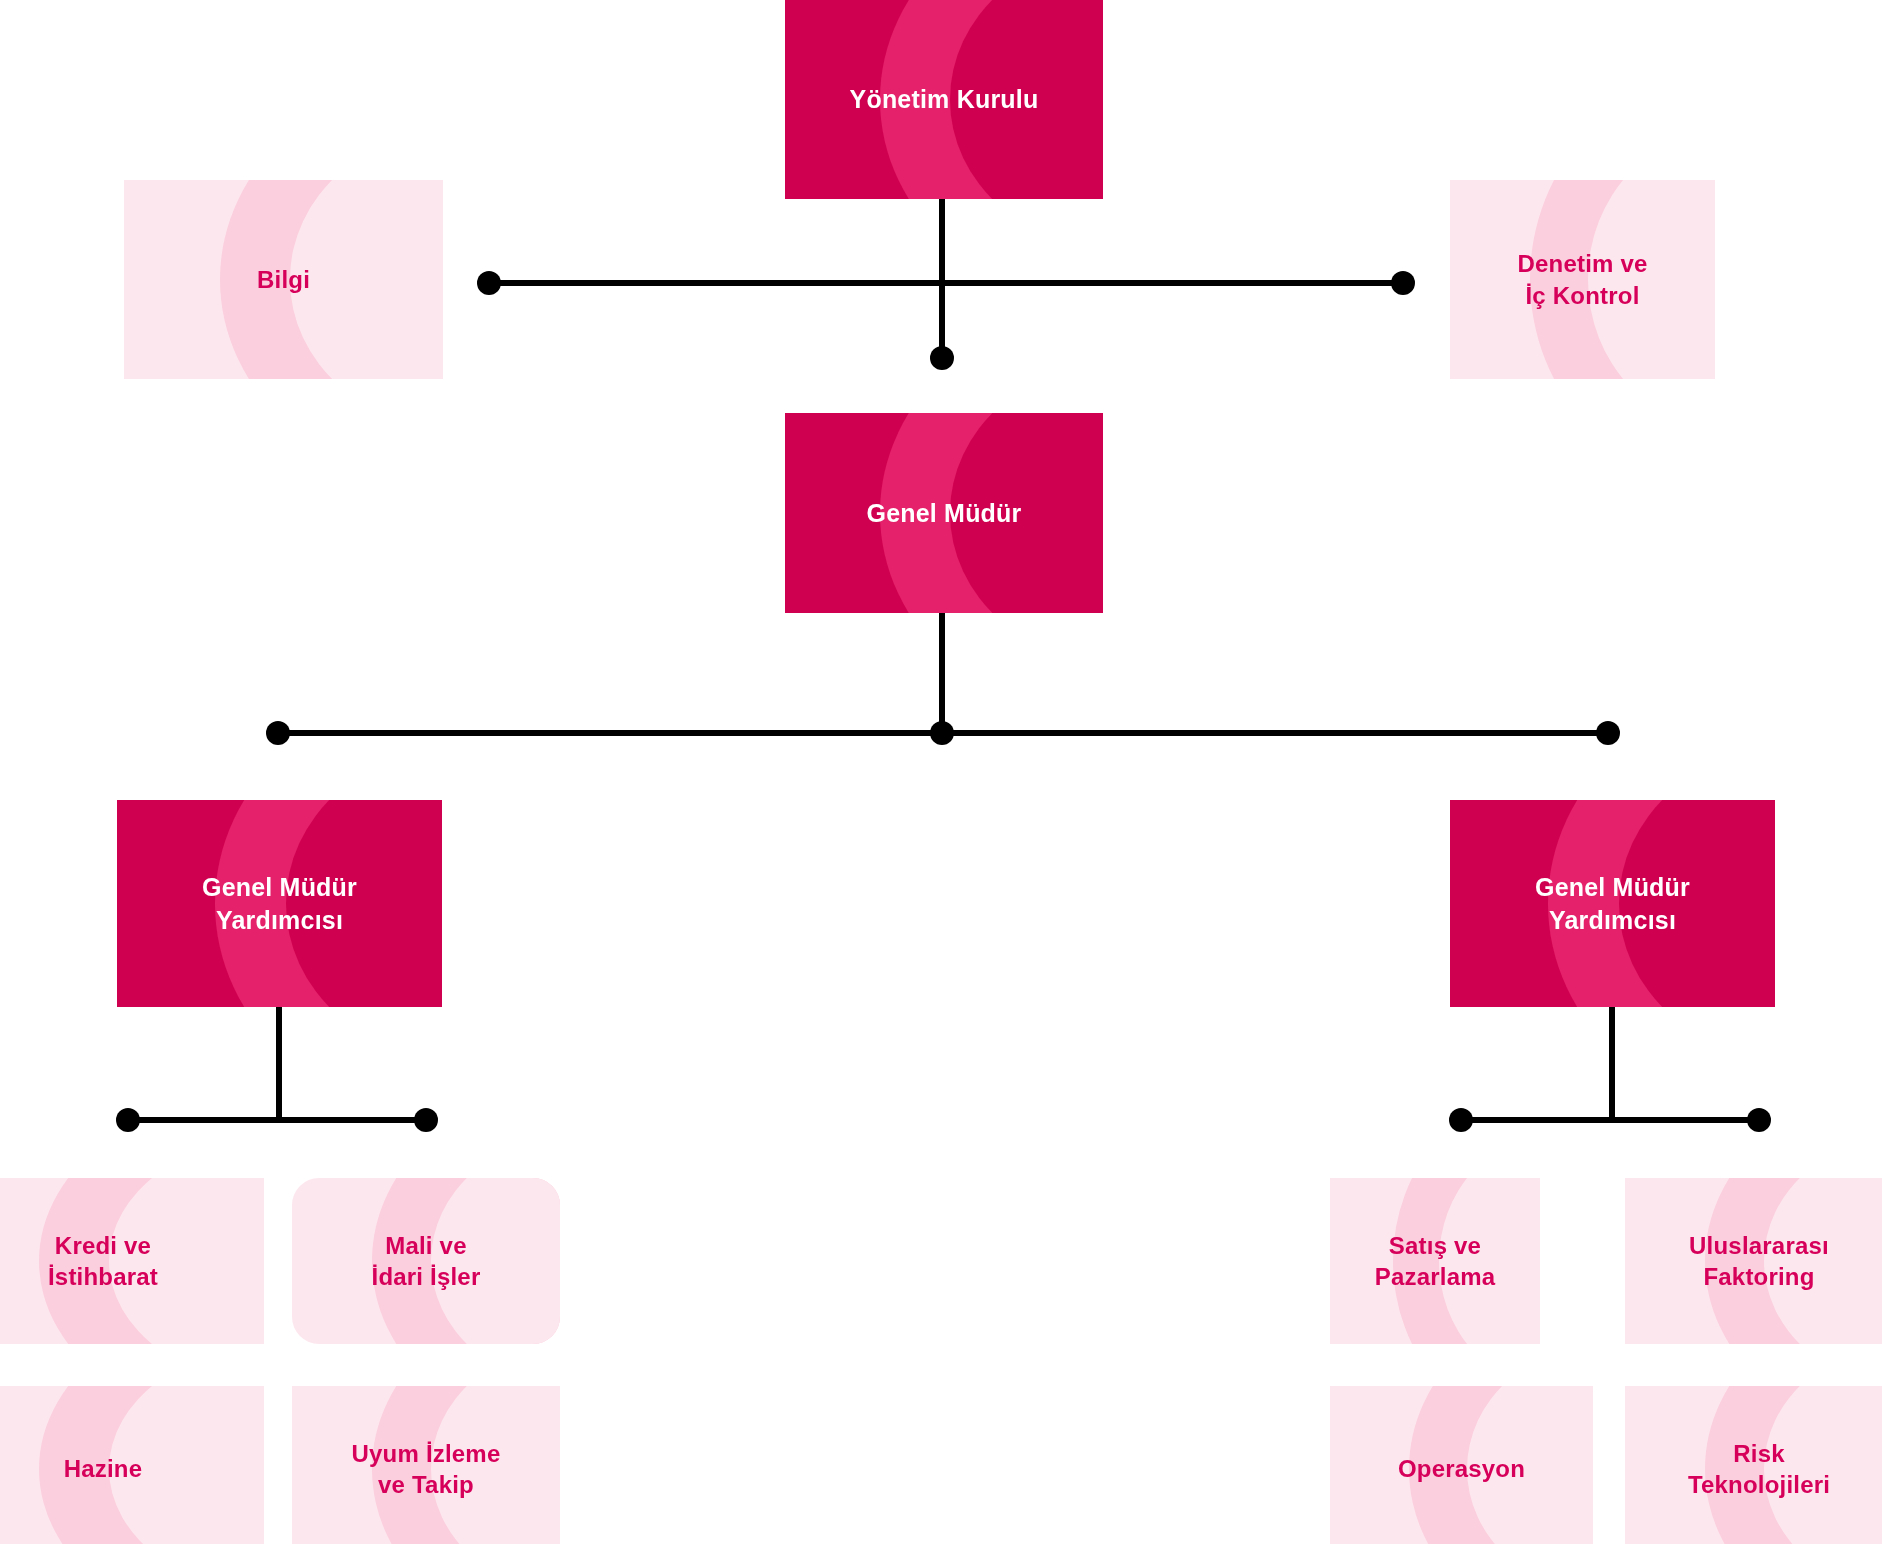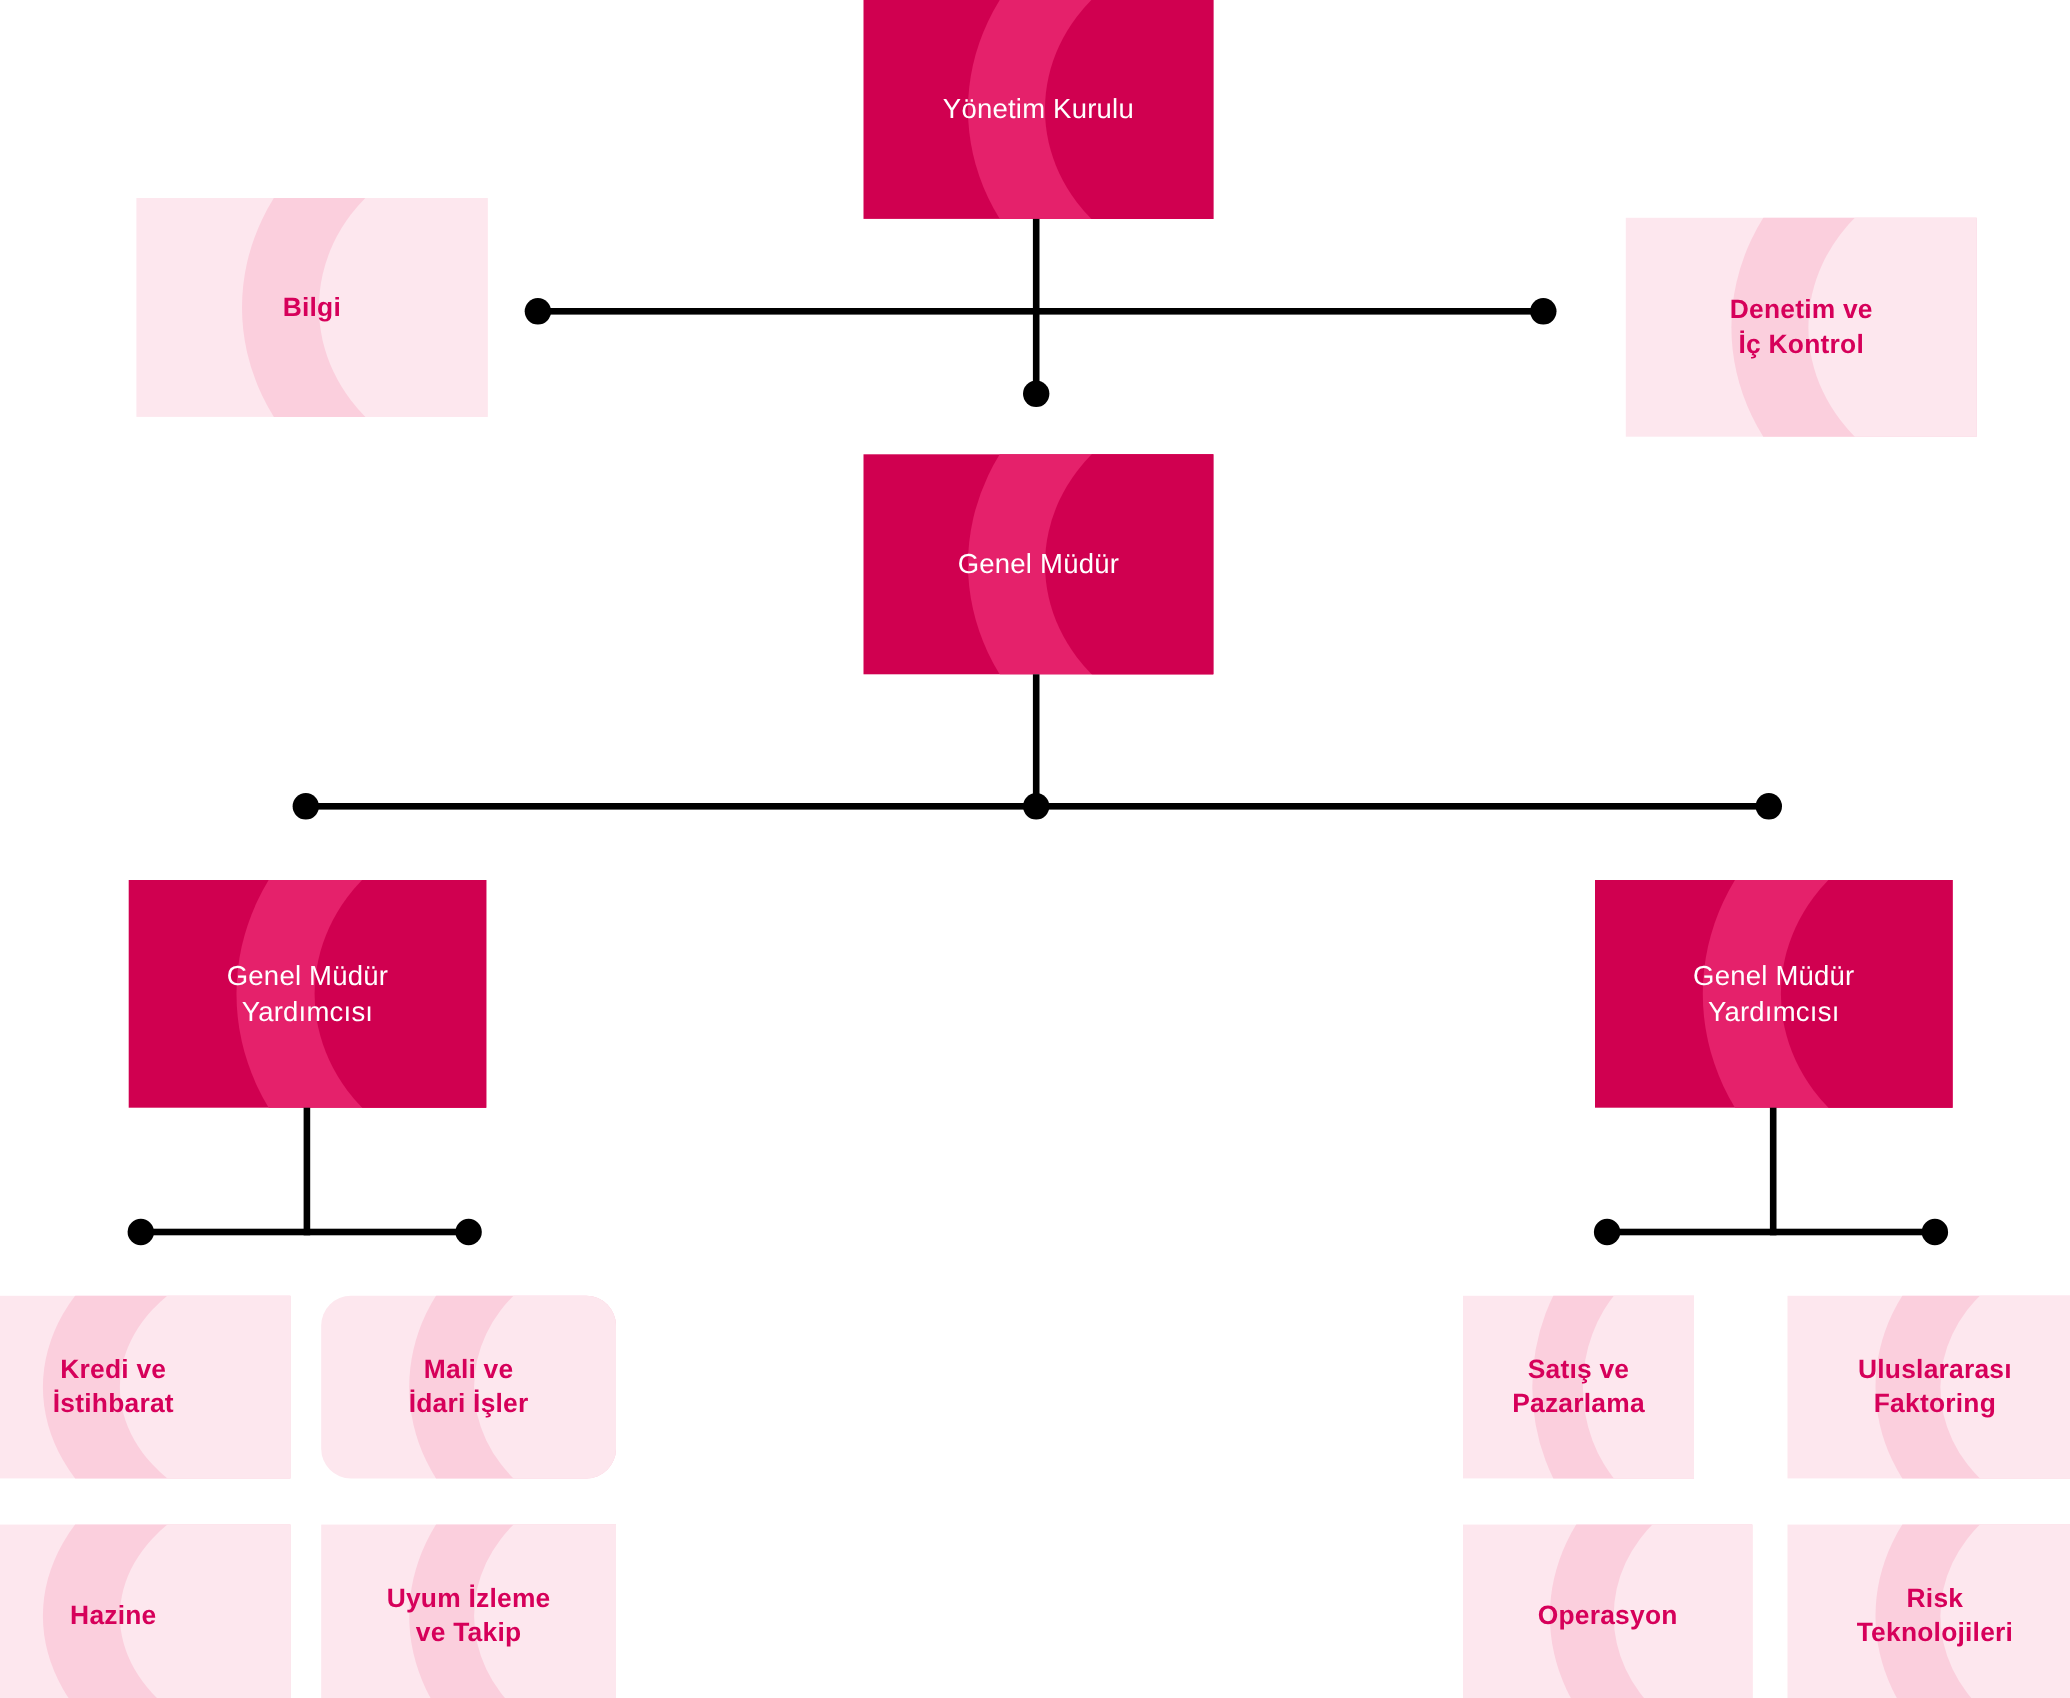--- a/index.html
+++ b/index.html
@@ -58,21 +58,21 @@
   }
 
   
   .node.primary {
     background: #d00050;
   }
   .node.primary .arc-outer { background: #e5216b; }
   .node.primary .arc-inner { background: #d00050; }
   .node.primary .label {
     color: #ffffff;
-    font-weight: 400;
+    font-weight: 700;
     font-size: 25px;
     letter-spacing: 0.2px;
   }
 
   
   .node.secondary {
     background: #fde7ee;
   }
   .node.secondary .arc-outer { background: #fbcfdd; }
   .node.secondary .arc-inner { background: #fde7ee; }
@@ -118,21 +118,21 @@
   <div class="conn-dot" style="left:477px; top:271px;"></div>
   <div class="conn-dot" style="left:1391px; top:271px;"></div>
   <div class="conn-dot" style="left:930px; top:346px;"></div>
 
   <div class="node secondary" style="left:124px; top:180px; width:319px; height:199px;">
     <span class="arc-outer"></span>
     <span class="arc-inner"></span>
     <span class="label">Bilgi</span>
   </div>
 
-  <div class="node secondary" style="left:1450px; top:198px; width:319px; height:199px;margin-left:28px;">
+  <div class="node secondary" style="left:1450px; top:180px; width:265px; height:199px;">
     <span class="arc-outer"></span>
     <span class="arc-inner"></span>
     <span class="label">Denetim ve
 İç Kontrol</span>
   </div>
 
   <div class="node primary" style="left:785px; top:413px; width:318px; height:200px;">
     <span class="arc-outer"></span>
     <span class="arc-inner"></span>
     <span class="label">Genel Müdür</span>

